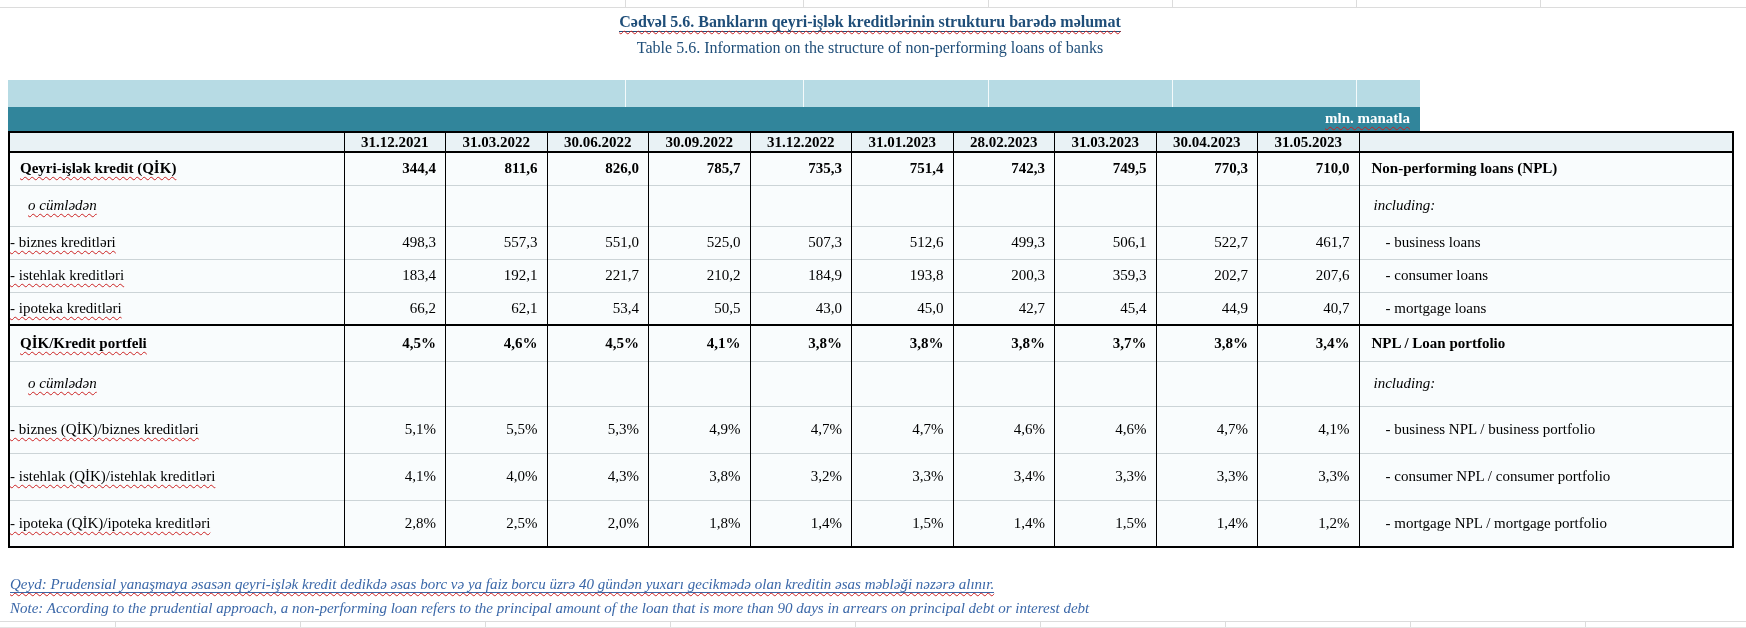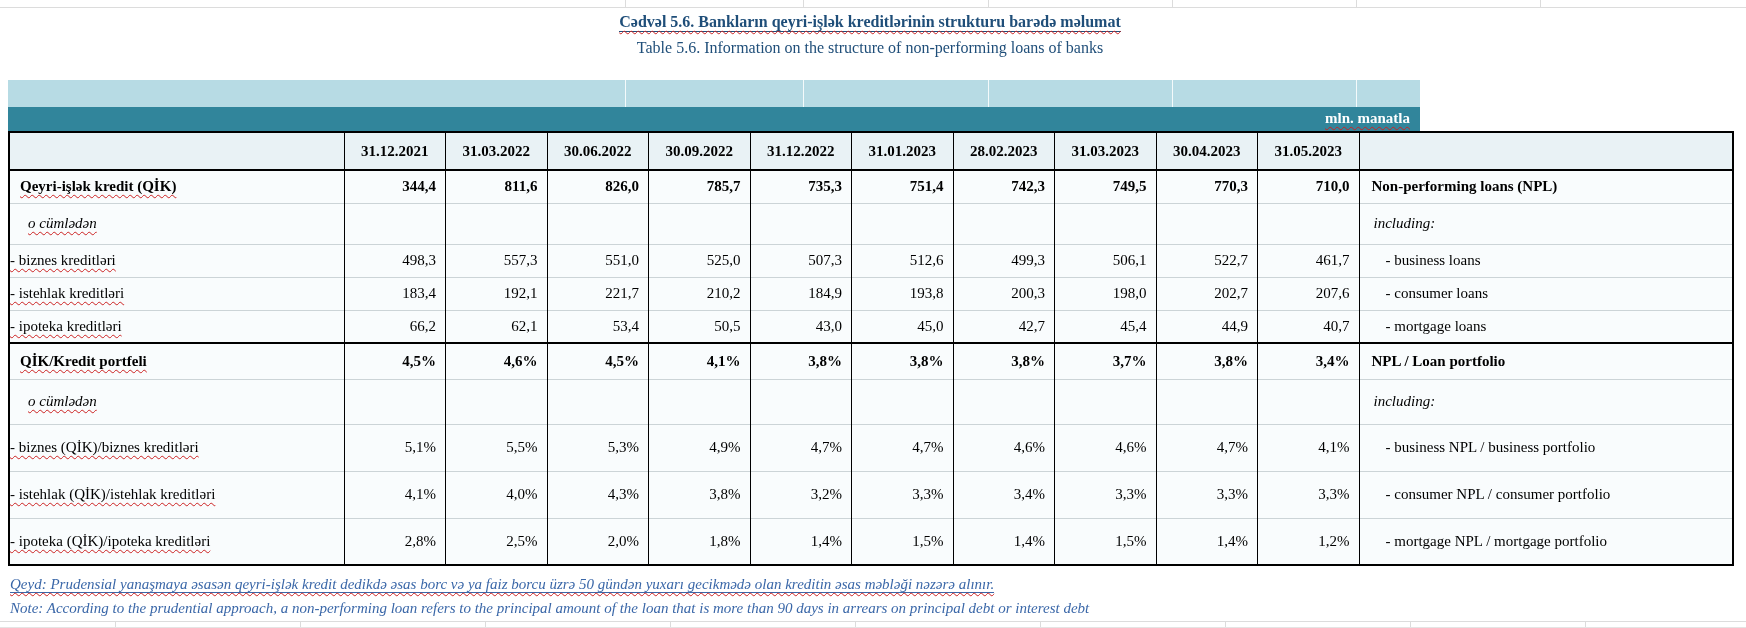--- a/index.html
+++ b/index.html
@@ -30,21 +30,21 @@
   .band.light i { position:absolute; top:0; bottom:0; width:1px; background:rgba(255,255,255,.85); }
   .band.teal { top:107px; height:24px; background:#31859b; text-align:right; }
   .band.teal .unit { color:#fff; font-weight:bold; font-size:15px; line-height:22px; margin-right:10px;
                      display:inline-block; }
 
   
   table.npl { position:absolute; top:131px; left:8px; width:1724px; table-layout:fixed;
               border-collapse:collapse; border:2px solid #000; font-size:15px; background:#f9fcfd; }
   .npl th, .npl td { border-left:1px solid #000; border-right:1px solid #000; vertical-align:middle;
                      overflow:hidden; white-space:nowrap; }
-  .npl thead tr { height:38px; }
+  .npl thead tr { height:20px; }
   .npl thead th { background:#e9f2f5; border-bottom:2px solid #000; font-weight:bold; text-align:center; }
   .npl .label-th { width:335px; }
   .npl .date-th  { width:101.5px; }
   .npl .en-th    { width:374px; }
 
   .npl tbody td { border-top:1px solid #ccd4d7; }
   .npl tbody tr { height:33px;margin-top:27px; }
   .npl tbody tr:nth-child(2) { height:41px; }
   .npl tbody tr:nth-child(6) { height:36px; }
   .npl tbody tr:nth-child(7) { height:45px; }
@@ -161,21 +161,21 @@
         </tr>
         <tr class="sub-row">
           <td class="az-cell"><span class="spell">- istehlak kreditləri</span></td>
           <td class="value-cell">183,4</td>
           <td class="value-cell">192,1</td>
           <td class="value-cell">221,7</td>
           <td class="value-cell">210,2</td>
           <td class="value-cell">184,9</td>
           <td class="value-cell">193,8</td>
           <td class="value-cell">200,3</td>
-          <td class="value-cell">198,0</td>
+          <td class="value-cell">359,3</td>
           <td class="value-cell">202,7</td>
           <td class="value-cell">207,6</td>
           <td class="en-cell">- consumer loans</td>
         </tr>
         <tr class="sub-row">
           <td class="az-cell"><span class="spell">- ipoteka kreditləri</span></td>
           <td class="value-cell">66,2</td>
           <td class="value-cell">62,1</td>
           <td class="value-cell">53,4</td>
           <td class="value-cell">50,5</td>
@@ -254,21 +254,21 @@
           <td class="value-cell">1,4%</td>
           <td class="value-cell">1,5%</td>
           <td class="value-cell">1,4%</td>
           <td class="value-cell">1,2%</td>
           <td class="en-cell">- mortgage NPL / mortgage portfolio</td>
         </tr>
       </tbody>
   </table>
 
   <div class="footnote az">
-    <span class="u-f"><span class="spell">Qeyd: Prudensial yanaşmaya əsasən qeyri-işlək kredit dedikdə əsas borc və ya faiz borcu üzrə 50 gündən yuxarı gecikmədə olan kreditin əsas məbləği nəzərə alınır.</span></span>
+    <span class="u-f"><span class="spell">Qeyd: Prudensial yanaşmaya əsasən qeyri-işlək kredit dedikdə əsas borc və ya faiz borcu üzrə 40 gündən yuxarı gecikmədə olan kreditin əsas məbləği nəzərə alınır.</span></span>
   </div>
   <div class="footnote en">Note: According to the prudential approach, a non-performing loan refers to the principal amount of the loan that is more than 90 days in arrears on principal debt or interest debt</div>
 
   <div class="strip bottom">
     <i style="left:115px"></i>
     <i style="left:300px"></i>
     <i style="left:485px"></i>
     <i style="left:670px"></i>
     <i style="left:855px"></i>
     <i style="left:1040px"></i>

